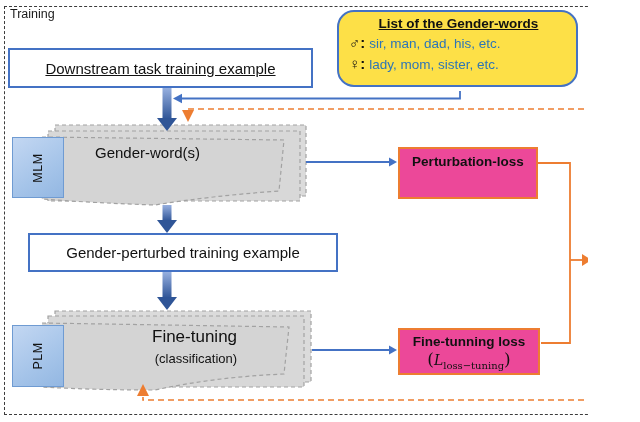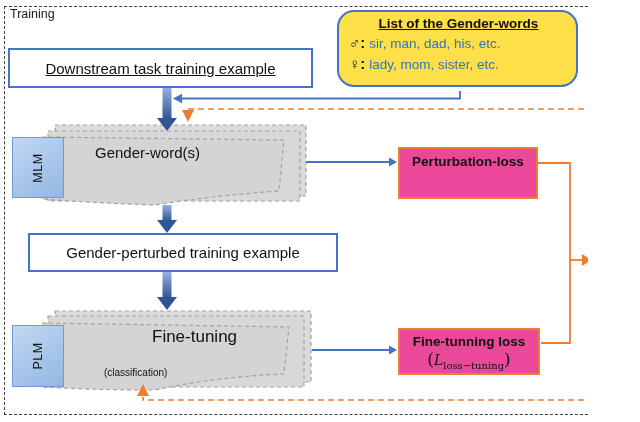--- a/index.html
+++ b/index.html
@@ -24,21 +24,21 @@
 
   .tab{position:absolute;width:52px;border:1.5px solid #6F9BD2;background:linear-gradient(145deg,#C3D7F2 0%,#A5C4E9 60%,#93B7E2 100%);display:flex;align-items:center;justify-content:center;box-sizing:border-box;}
   #mlm-tab{left:12px;top:137px;height:61px;}
   #plm-tab{left:12px;top:325px;height:62px;}
   .tab span{transform:rotate(-90deg);font-size:12.5px;color:#111;letter-spacing:.5px;white-space:nowrap;}
 
   .stack-text{position:absolute;color:#111;}
   #mlm-text{left:95px;top:141px;font-size:15px;line-height:23px;}
   #plm-text{left:104px;top:327px;}
   #plm-text .l1{font-size:17px;margin-left:48px;}
-  #plm-text .l2{font-size:10px;margin-top:20px;}
+  #plm-text .l2{font-size:13px;margin-top:4px;text-align:right;}
 
   .lossbox{position:absolute;border:2px solid #ED7D31;background:#ec4899;text-align:center;box-sizing:border-box;color:#111;margin-top:12px;}
   #perturbation-loss-box{left:398px;top:135px;width:140px;height:52px;padding-top:5px;}
   #fine-tuning-loss-box{left:398px;top:316px;width:142px;height:47px;padding-top:4px;}
   .loss-title{font-size:13.5px;font-weight:bold;}
   .formula{font-family:"DejaVu Serif",serif;font-size:14px;margin-top:0px;}
   .formula .paren{font-size:17px;font-weight:300;}
   .formula i{font-style:italic;}
   .formula sub{font-size:10px;}
   .sub-italic{font-style:italic;}

